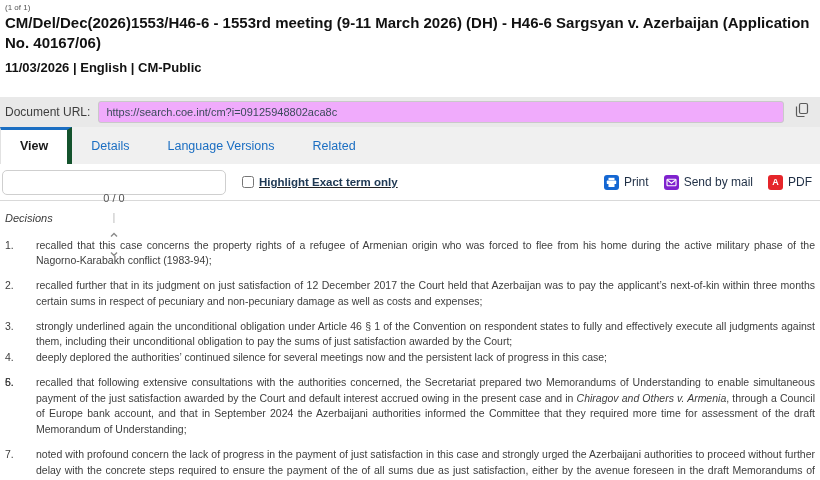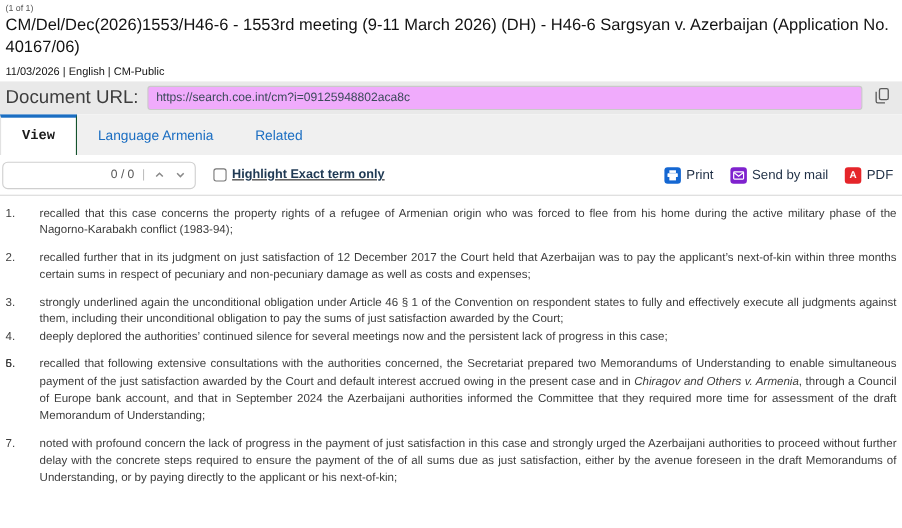--- a/index.html
+++ b/index.html
@@ -6,51 +6,51 @@
   html,body { margin:0; padding:0; }
   body {
     width:820px; height:480px; overflow:hidden;
     font-family:"Liberation Sans", sans-serif;
     background:#ffffff; color:#222;
   }
 
   
   .header { padding:3px 6px 0 5px; }
   .page-count { font-size:8px; color:#555; }
-  .doc-title { font-size:15px; font-weight:normal; color:#121212; line-height:1.35; margin-top:1px; }
-  .doc-meta { font-size:10px; font-weight:normal; color:#121212; margin-top:6px; padding-bottom:3px; }
+  .doc-title { font-size:15px; font-weight:bold; color:#121212; line-height:1.35; margin-top:1px; }
+  .doc-meta { font-size:13px; font-weight:bold; color:#121212; margin-top:6px; padding-bottom:22px; }
 
   
   .urlbar {
     background:#e9e9e9; display:flex; align-items:center;
     padding:4px 8px 4px 5px; gap:8px; height:30px;
   }
-  .urlbar .lbl { font-size:17px; color:#3d3d3d; white-space:nowrap; }
+  .urlbar .lbl { font-size:12px; color:#3d3d3d; white-space:nowrap; }
   .urlbar input {
     flex:1; height:22px; border:1px solid #c9c9c9; border-radius:3px;
     font-size:11px; color:#3b4a5a; padding:0 7px; font-family:inherit; background:#f0abfc; outline:none;
   }
   .copy-btn { width:20px; height:20px; border:none; background:transparent; padding:0; cursor:pointer; display:flex; align-items:center; justify-content:center; }
 
   
   .tabstrip { display:flex; background:#f0f0f0; height:37px; align-items:stretch; }
   .tab {
     font-size:12.5px; color:#1b6ec2; padding:9px 19px 0 19px;
     border-top:3px solid transparent; cursor:pointer; white-space:nowrap;
   }
   .tab.active {
     background:#fff; color:#1a1a1a; font-weight:bold;
-    border-top:3px solid #1b6ec2; border-left:1px solid #e2e2e2; border-right:1px solid #14532d;font-family:Liberation Mono, monospace;
+    border-top:3px solid #1b6ec2; border-left:1px solid #e2e2e2; border-right:5px solid #14532d;
   }
 
   
   .toolbar { display:flex; align-items:center; padding:6px 6px 5px 2px; gap:10px; background:#fff; }
   .searchbox {
-    width:176px; height:25px; border:1px solid #cfcfcf; border-radius:5px;
-    display:flex; align-items:center; padding:0 7px; gap:7px;
+    width:224px; height:25px; border:1px solid #cfcfcf; border-radius:5px;
+    display:flex; align-items:center; padding:0 7px; gap:7px;flex-direction:column;
   }
   .searchbox input { flex:1; min-width:0; border:none; outline:none; font-size:11px; font-family:inherit; }
   .counter { font-size:11px; color:#555; white-space:nowrap; }
   .sep { color:#bbb; font-size:11px; }
   .chev { border:none; background:transparent; padding:0; width:12px; height:12px; cursor:pointer; display:flex; align-items:center; justify-content:center; }
   .cb-wrap { display:flex; align-items:center; gap:5px; margin-left:6px;text-decoration:underline; }
   .cb-wrap input { width:12px; height:12px; margin:0; }
   .cb-label { font-size:11.5px; font-weight:600; color:#203a54; }
   .actions { margin-left:auto; display:flex; align-items:center; gap:15px; padding-right:2px; }
   .action { display:flex; align-items:center; gap:5px; font-size:12px; color:#1f2f45; cursor:pointer; background:transparent; border:none; font-family:inherit; padding:0; }
@@ -88,21 +88,22 @@
       <svg width="16" height="16" viewBox="0 0 16 16" fill="none" stroke="#5a5a5a" stroke-width="1.2">
         <rect x="5.5" y="1.5" width="8" height="10" rx="1.5"></rect>
         <path d="M10.5 14.5 H4 a1.5 1.5 0 0 1 -1.5 -1.5 V4.5"></path>
       </svg>
     </span>
   </button>
 </div>
 
 <div class="tabstrip">
   <div class="tab active">View</div>
-  <div class="tab">Language Armenia</div>
+  <div class="tab">Details</div>
+  <div class="tab">Language Versions</div>
   <div class="tab">Related</div>
 </div>
 
 <div class="toolbar">
   <div class="searchbox">
     <input type="text" value="" style="">
     <span class="counter">0 / 0</span>
     <span class="sep">|</span>
     <button class="chev">
       <span>
@@ -152,20 +153,21 @@
           <span class="pdf-glyph">A</span>
         </span>
       <span>PDF</span>
     </button>
   </div>
 </div>
 
 <div class="divider"></div>
 
 <div class="content">
+  <div class="doc-heading">Decisions</div>
   <div>
       <div class="decision-item"><span class="num">1.</span><span><span>recalled that this case concerns the property rights of a refugee of Armenian origin who was forced to flee from his home during the active military phase of the Nagorno-Karabakh conflict (1983-94);</span></span></div>
       <div class="decision-item"><span class="num">2.</span><span><span>recalled further that in its judgment on just satisfaction of 12 December 2017 the Court held that Azerbaijan was to pay the applicant’s next-of-kin within three months certain sums in respect of pecuniary and non-pecuniary damage as well as costs and expenses;</span></span></div>
       <div class="decision-item"><span class="num">3.</span><span><span>strongly underlined again the unconditional obligation under Article 46 § 1 of the Convention on respondent states to fully and effectively execute all judgments against them, including their unconditional obligation to pay the sums of just satisfaction awarded by the Court;</span></span></div>
       <div class="decision-item"><span class="num">4.</span><span><span>deeply deplored the authorities’ continued silence for several meetings now and the persistent lack of progress in this case;</span></span></div>
       <div class="decision-item"><span class="num">5.</span></div>
       <div class="decision-item"><span class="num">6.</span><span><span>recalled that following extensive consultations with the authorities concerned, the Secretariat prepared two Memorandums of Understanding to enable simultaneous payment of the just satisfaction awarded by the Court and default interest accrued owing in the present case and in </span><em>Chiragov and Others v. Armenia</em><span>, through a Council of Europe bank account, and that in September 2024 the Azerbaijani authorities informed the Committee that they required more time for assessment of the draft Memorandum of Understanding;</span></span></div>
       <div class="decision-item"><span class="num">7.</span><span><span>noted with profound concern the lack of progress in the payment of just satisfaction in this case and strongly urged the Azerbaijani authorities to proceed without further delay with the concrete steps required to ensure the payment of the of all sums due as just satisfaction, either by the avenue foreseen in the draft Memorandums of Understanding, or by paying directly to the applicant or his next-of-kin;</span></span></div>
     </div>
 </div>

